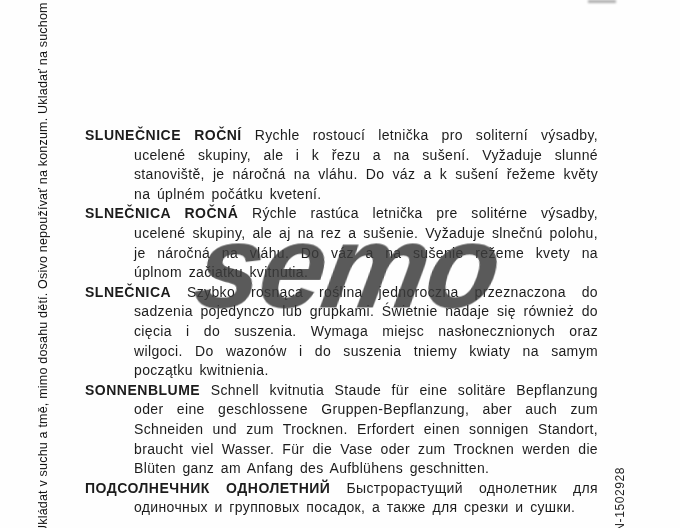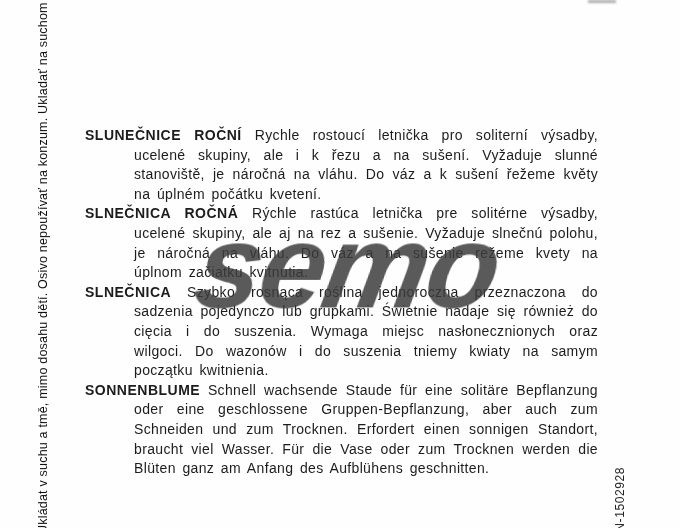--- a/index.html
+++ b/index.html
@@ -95,19 +95,23 @@
     <p>
       <b>SLNEČNICA ROČNÁ</b>
       <span>Rýchle rastúca letnička pre solitérne výsadby, ucelené skupiny, ale aj na rez a sušenie. Vyžaduje slnečnú polohu, je náročná na vláhu. Do váz a na sušenie režeme kvety na úplnom začiatku kvitnutia.</span>
     </p>
     <p>
       <b>SLNEČNICA</b>
       <span>Szybko rosnąca roślina jednoroczna przeznaczona do sadzenia pojedynczo lub grupkami. Świetnie nadaje się również do cięcia i do suszenia. Wymaga miejsc nasłonecznionych oraz wilgoci. Do wazonów i do suszenia tniemy kwiaty na samym początku kwitnienia.</span>
     </p>
     <p>
       <b>SONNENBLUME</b>
-      <span>Schnell wachsende Staude für eine solitäre Bepflanzung oder eine geschlossene Gruppen-Bepflanzung, aber auch zum Schneiden und zum Trocknen. Erfordert einen sonnigen Standort, braucht viel Wasser. Für die Vase oder zum Trocknen werden die Blüten ganz am Anfang des Aufblühens geschnitten.</span>
+      <span>Schnell kvitnutia Staude für eine solitäre Bepflanzung oder eine geschlossene Gruppen-Bepflanzung, aber auch zum Schneiden und zum Trocknen. Erfordert einen sonnigen Standort, braucht viel Wasser. Für die Vase oder zum Trocknen werden die Blüten ganz am Anfang des Aufblühens geschnitten.</span>
+    </p>
+    <p>
+      <b>ПОДСОЛНЕЧНИК ОДНОЛЕТНИЙ</b>
+      <span>Быстрорастущий однолетник для одиночных и групповых посадок, а также для срезки и сушки.</span>
     </p>
   </div>
 
   <div class="watermark">semo</div>
 
 </div>
 
 </body></html>

